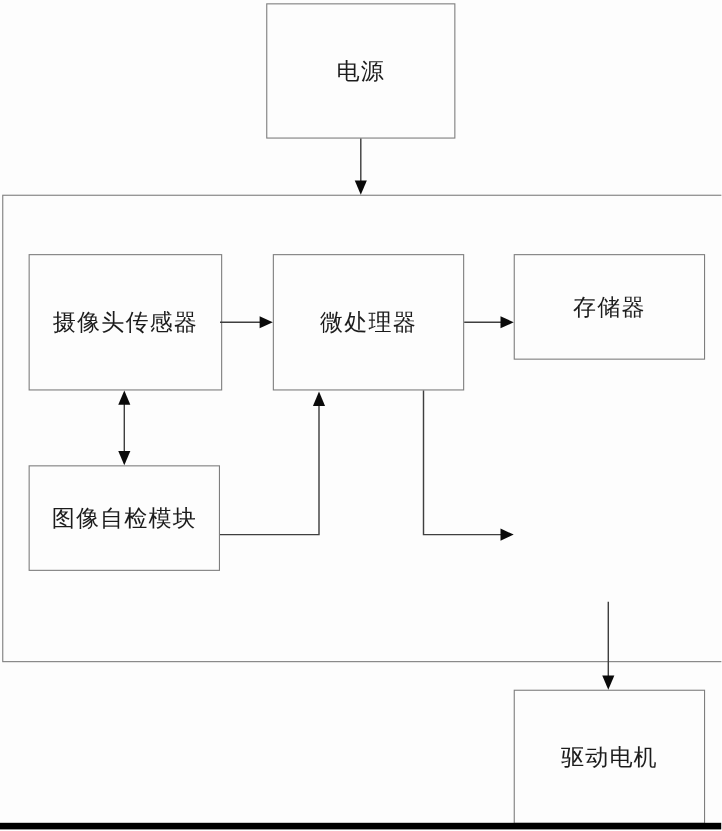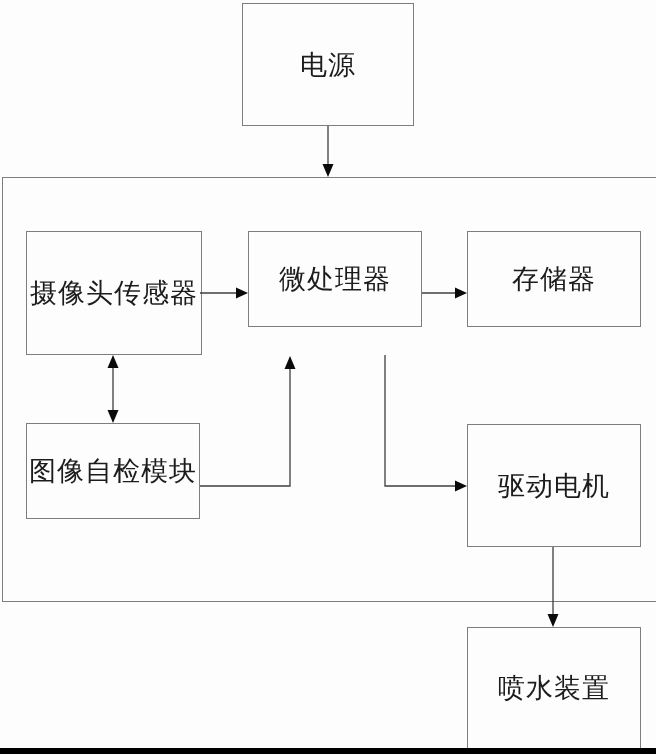--- a/index.html
+++ b/index.html
@@ -14,38 +14,38 @@
   .box {
     position: absolute;
     border: 1.5px solid #7e7e7e;
     background: #fdfdfd;
     display: flex;
     align-items: center;
     justify-content: center;
     box-sizing: border-box;
   }
   .box .lbl {
-    font-size: 27px;
+    font-size: 21px;
     color: #1c1c1c;
     letter-spacing: 1px;
     white-space: nowrap;
   }
   .outer {
     position: absolute;
     left: 2px;
     top: 177px;
     width: 660px;   
     height: 425px;
     border: 1.5px solid #7e7e7e;
     box-sizing: border-box;
     background: transparent;
   }
   #power     { left: 242px; top:   3px; width: 172px; height: 123px; }
   #camera    { left:  26px; top: 231px; width: 176px; height: 124px; }
-  #micro     { left: 248px; top: 231px; width: 174px; height: 96px; }
+  #micro     { left: 248px; top: 231px; width: 174px; height: 124px; }
   #memory    { left: 467px; top: 231px; width: 174px; height: 96px; }
   #selfcheck { left:  26px; top: 423px; width: 174px; height: 96px; }
   #motor     { left: 467px; top: 424px; width: 174px; height: 123px; }
   #spray     { left: 467px; top: 627px; width: 174px; height: 122px; }
   .connector-layer {
     position: absolute;
     left: 0; top: 0;
     width: 656px; height: 755px;
     pointer-events: none;
   }
@@ -78,26 +78,23 @@
   </div>
   <div class="box" id="micro">
     <span class="lbl">微处理器</span>
   </div>
   <div class="box" id="memory">
     <span class="lbl">存储器</span>
   </div>
   <div class="box" id="selfcheck">
     <span class="lbl">图像自检模块</span>
   </div>
-  <div class="box" id="motor">
-    <span class="lbl">驱动电机</span>
-  </div>
 
   <div class="box" id="spray">
-    <span class="lbl">喷水装置</span>
+    <span class="lbl">驱动电机</span>
   </div>
 
   <svg class="connector-layer" width="656" height="755" viewBox="0 0 656 755" xmlns="http://www.w3.org/2000/svg">
 
     <g>
       <line x1="328" y1="126" x2="328" y2="166"></line>
       <polygon points="328,177 322.5,164 333.5,164"></polygon>
     </g>
 
     <g>

